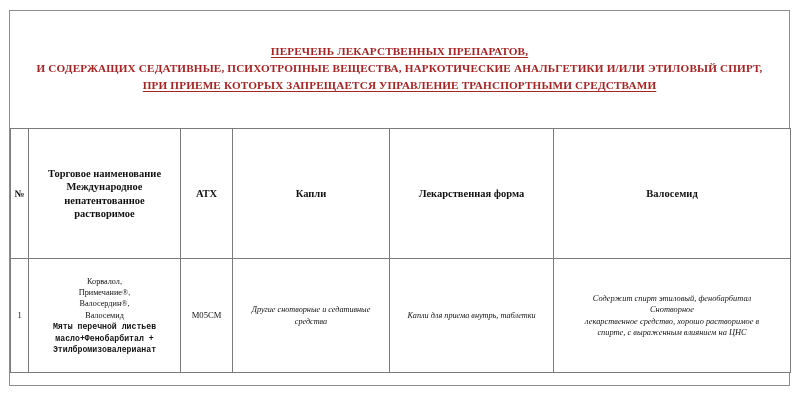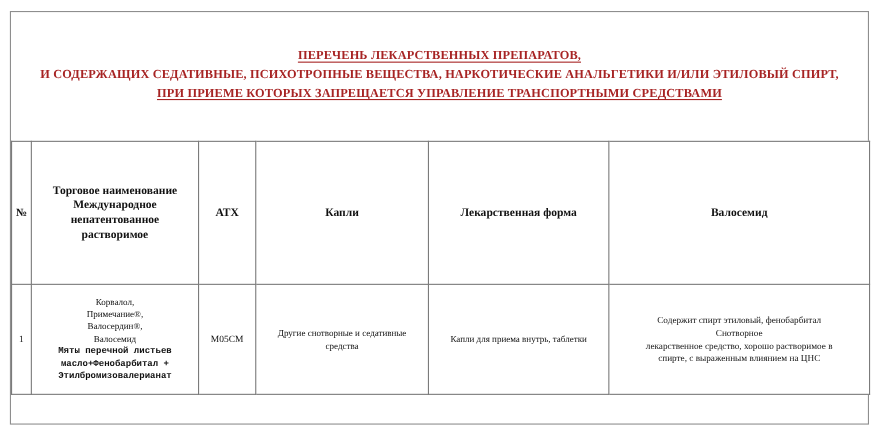--- a/index.html
+++ b/index.html
@@ -101,21 +101,21 @@
     font-weight: bold;
     padding: 0;
   }
   .hdr-name-inner {
     display: block;
     line-height: 13.5px;
   }
 
   
   #data-row td {
-    height: 100px;
+    height: 114px;
     font-size: 8.2px;
     line-height: 11.2px;
     font-weight: normal;
   }
   #data-row td.c-num {
     font-size: 8.5px;
     padding: 0;
   }
   .brand-names {
     display: block;
@@ -123,20 +123,21 @@
   }
   .inn-name {
     display: block;
     font-weight: bold;
     line-height: 11.4px;
     font-family: Liberation Mono, monospace;
   }
   .cell-line {
     display: block;
     line-height: 11.4px;
+    font-style: italic;
   }
   #data-row td.c-atx {
     font-size: 8.6px;
   }
   #data-row td.c-group,
   #data-row td.c-form {
     font-size: 8.2px;
   }
   #data-row td.c-note {
     font-size: 8.4px;

